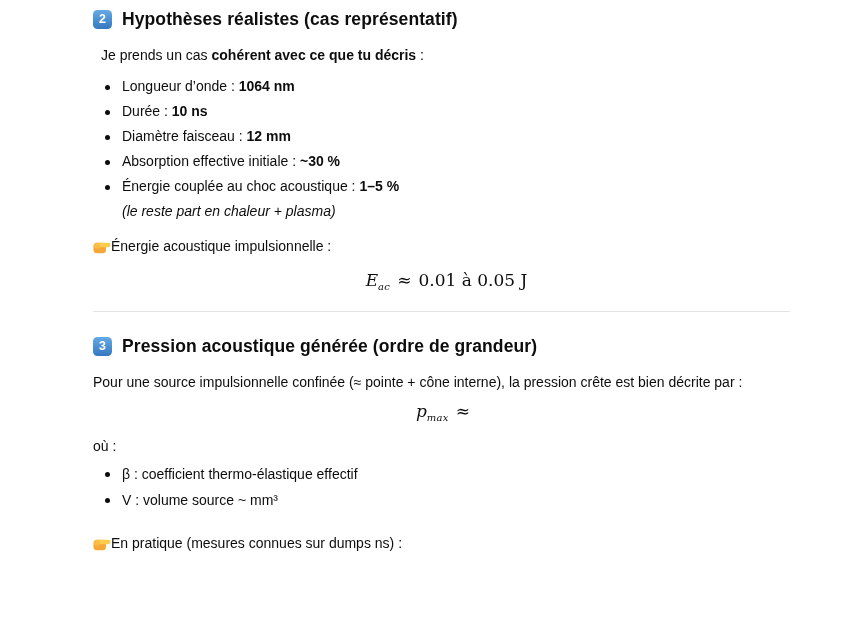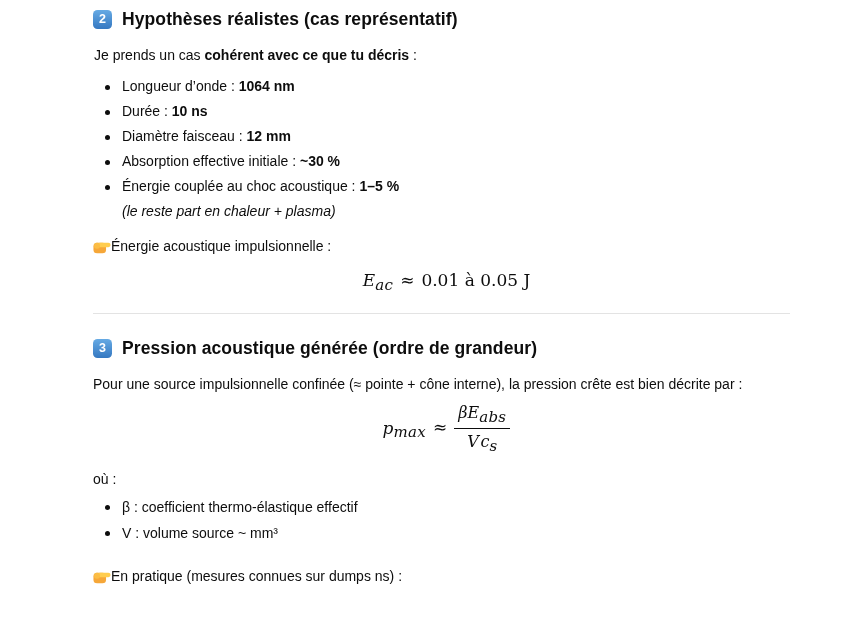--- a/index.html
+++ b/index.html
@@ -33,21 +33,21 @@
     color: #ffffff;
     font-size: 12.5px;
     font-weight: 700;
     display: flex;
     align-items: center;
     justify-content: center;
     line-height: 1;
   }
   
   p { font-size: 14px; line-height: 21px; margin: 0; }
-  .intro { margin: 0 0 8px 1px; }
+  .intro { margin: 0 0 8px 8px; }
   .intro3 { margin: 0 0 8px 0; width: 720px; }
   .where { margin: 4px 0 4px 0; }
   b, strong { font-weight: 700; }
   
   ul { list-style: none; margin: 0; padding: 0; }
   .list2 { margin: 0 0 12px 0; }
   li {
     position: relative;
     padding-left: 29px;
     font-size: 14px;
@@ -80,21 +80,21 @@
     text-align: center;
     font-family: "DejaVu Serif", serif;
     font-size: 17px;
     color: #0d0d0d;
   }
   .math1 { margin: 13px 0 0 0; }
   .math2 { margin: 2px 0 14px 0; }
   .mi { font-style: italic; }
   .msub {
     font-style: italic;
-    font-size: 15px;
+    font-size: 10px;
     vertical-align: -3.5px;
     letter-spacing: 0.3px;
   }
   .approx { margin: 0 7px; }
   .frac {
     display: inline-block;
     vertical-align: middle;
     text-align: center;
     font-size: 16px;
   }
@@ -154,24 +154,21 @@
   <hr class="divider">
 
   <h3 class="section-heading">
     <span class="badge">3</span>
     <span>Pression acoustique générée (ordre de grandeur)</span>
   </h3>
 
   <p class="intro3">Pour une source impulsionnelle confinée (≈ pointe + cône interne), la pression crête est bien décrite par :</p>
 
   <div class="math-block math2">
-    <span class="mi">p</span><span class="msub">max</span><span class="approx">≈</span><span class="frac">
-      <span class="num"><span class="mi">β</span><span class="mi">E</span><span class="msub">abs</span></span>
-      <span class="den"><span class="mi">V</span> <span class="mi">c</span><span class="msub">s</span></span>
-    </span>
+    <span class="mi">p</span><span class="msub">max</span><span class="approx">≈</span>
   </div>
 
   <p class="where">où :</p>
 
   <ul class="list3">
     <li><span>β</span><span> : coefficient thermo-élastique effectif</span></li>
     <li><span>V</span><span> : volume source ~ mm³</span></li>
   </ul>
 
   <p class="pointer">

